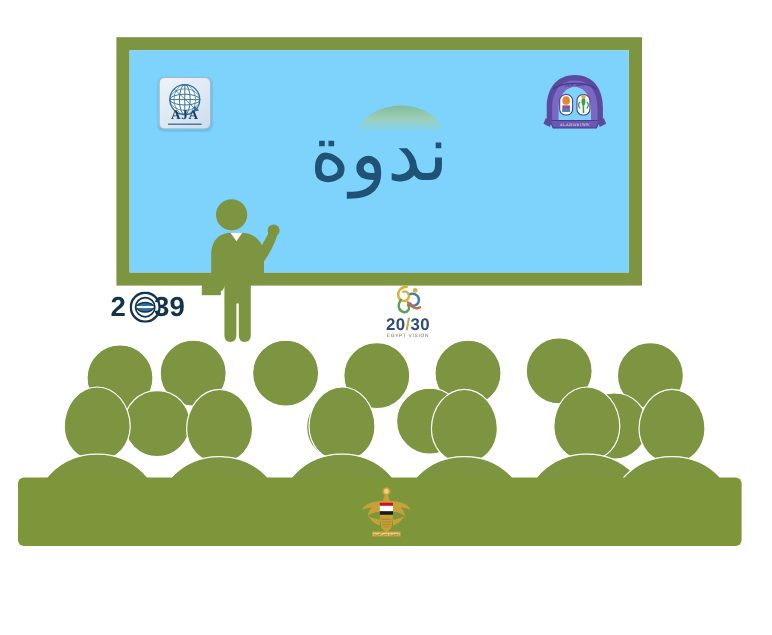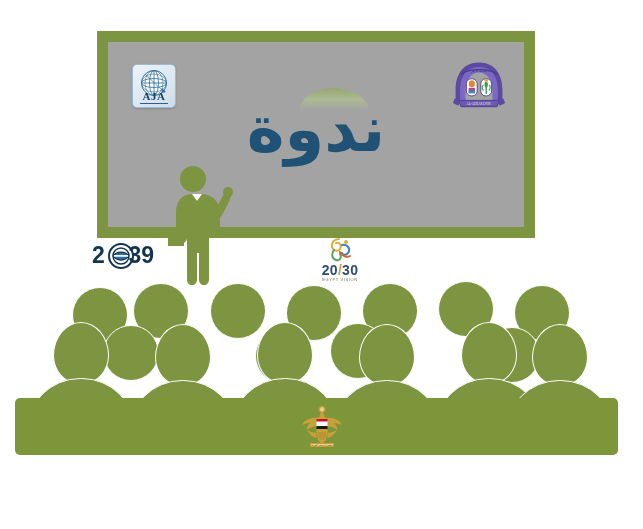--- a/index.html
+++ b/index.html
@@ -25,21 +25,21 @@
     top: 31px;
     width: 438px;
     height: 207px;
     border: 11px solid #7d9440;
     box-sizing: border-box;
     background: #ffffff;
   }
   .board-inner {
     position: absolute;
     inset: 0;
-    background: #a3a3a3;
+    background: #7dd3fc;
   }
 
   
   .board-arc {
     position: absolute;
     left: 190px;
     top: 46px;
     width: 72px;
     height: 26px;
     border-radius: 50% 50% 50% 50% / 100% 100% 0 0;
@@ -50,21 +50,21 @@
   
   .board-title {
     position: absolute;
     left: 0;
     right: 0;
     top: 55px;
     text-align: center;
     font-family: "DejaVu Sans", sans-serif;
     font-size: 64px;
     line-height: 1;
-    font-weight: 700;
+    font-weight: 400;
     color: #1f5274;
     direction: rtl;
     letter-spacing: 0;
   }
 
   
   .aja-logo {
     position: absolute;
     left: 24px;
     top: 22px;

